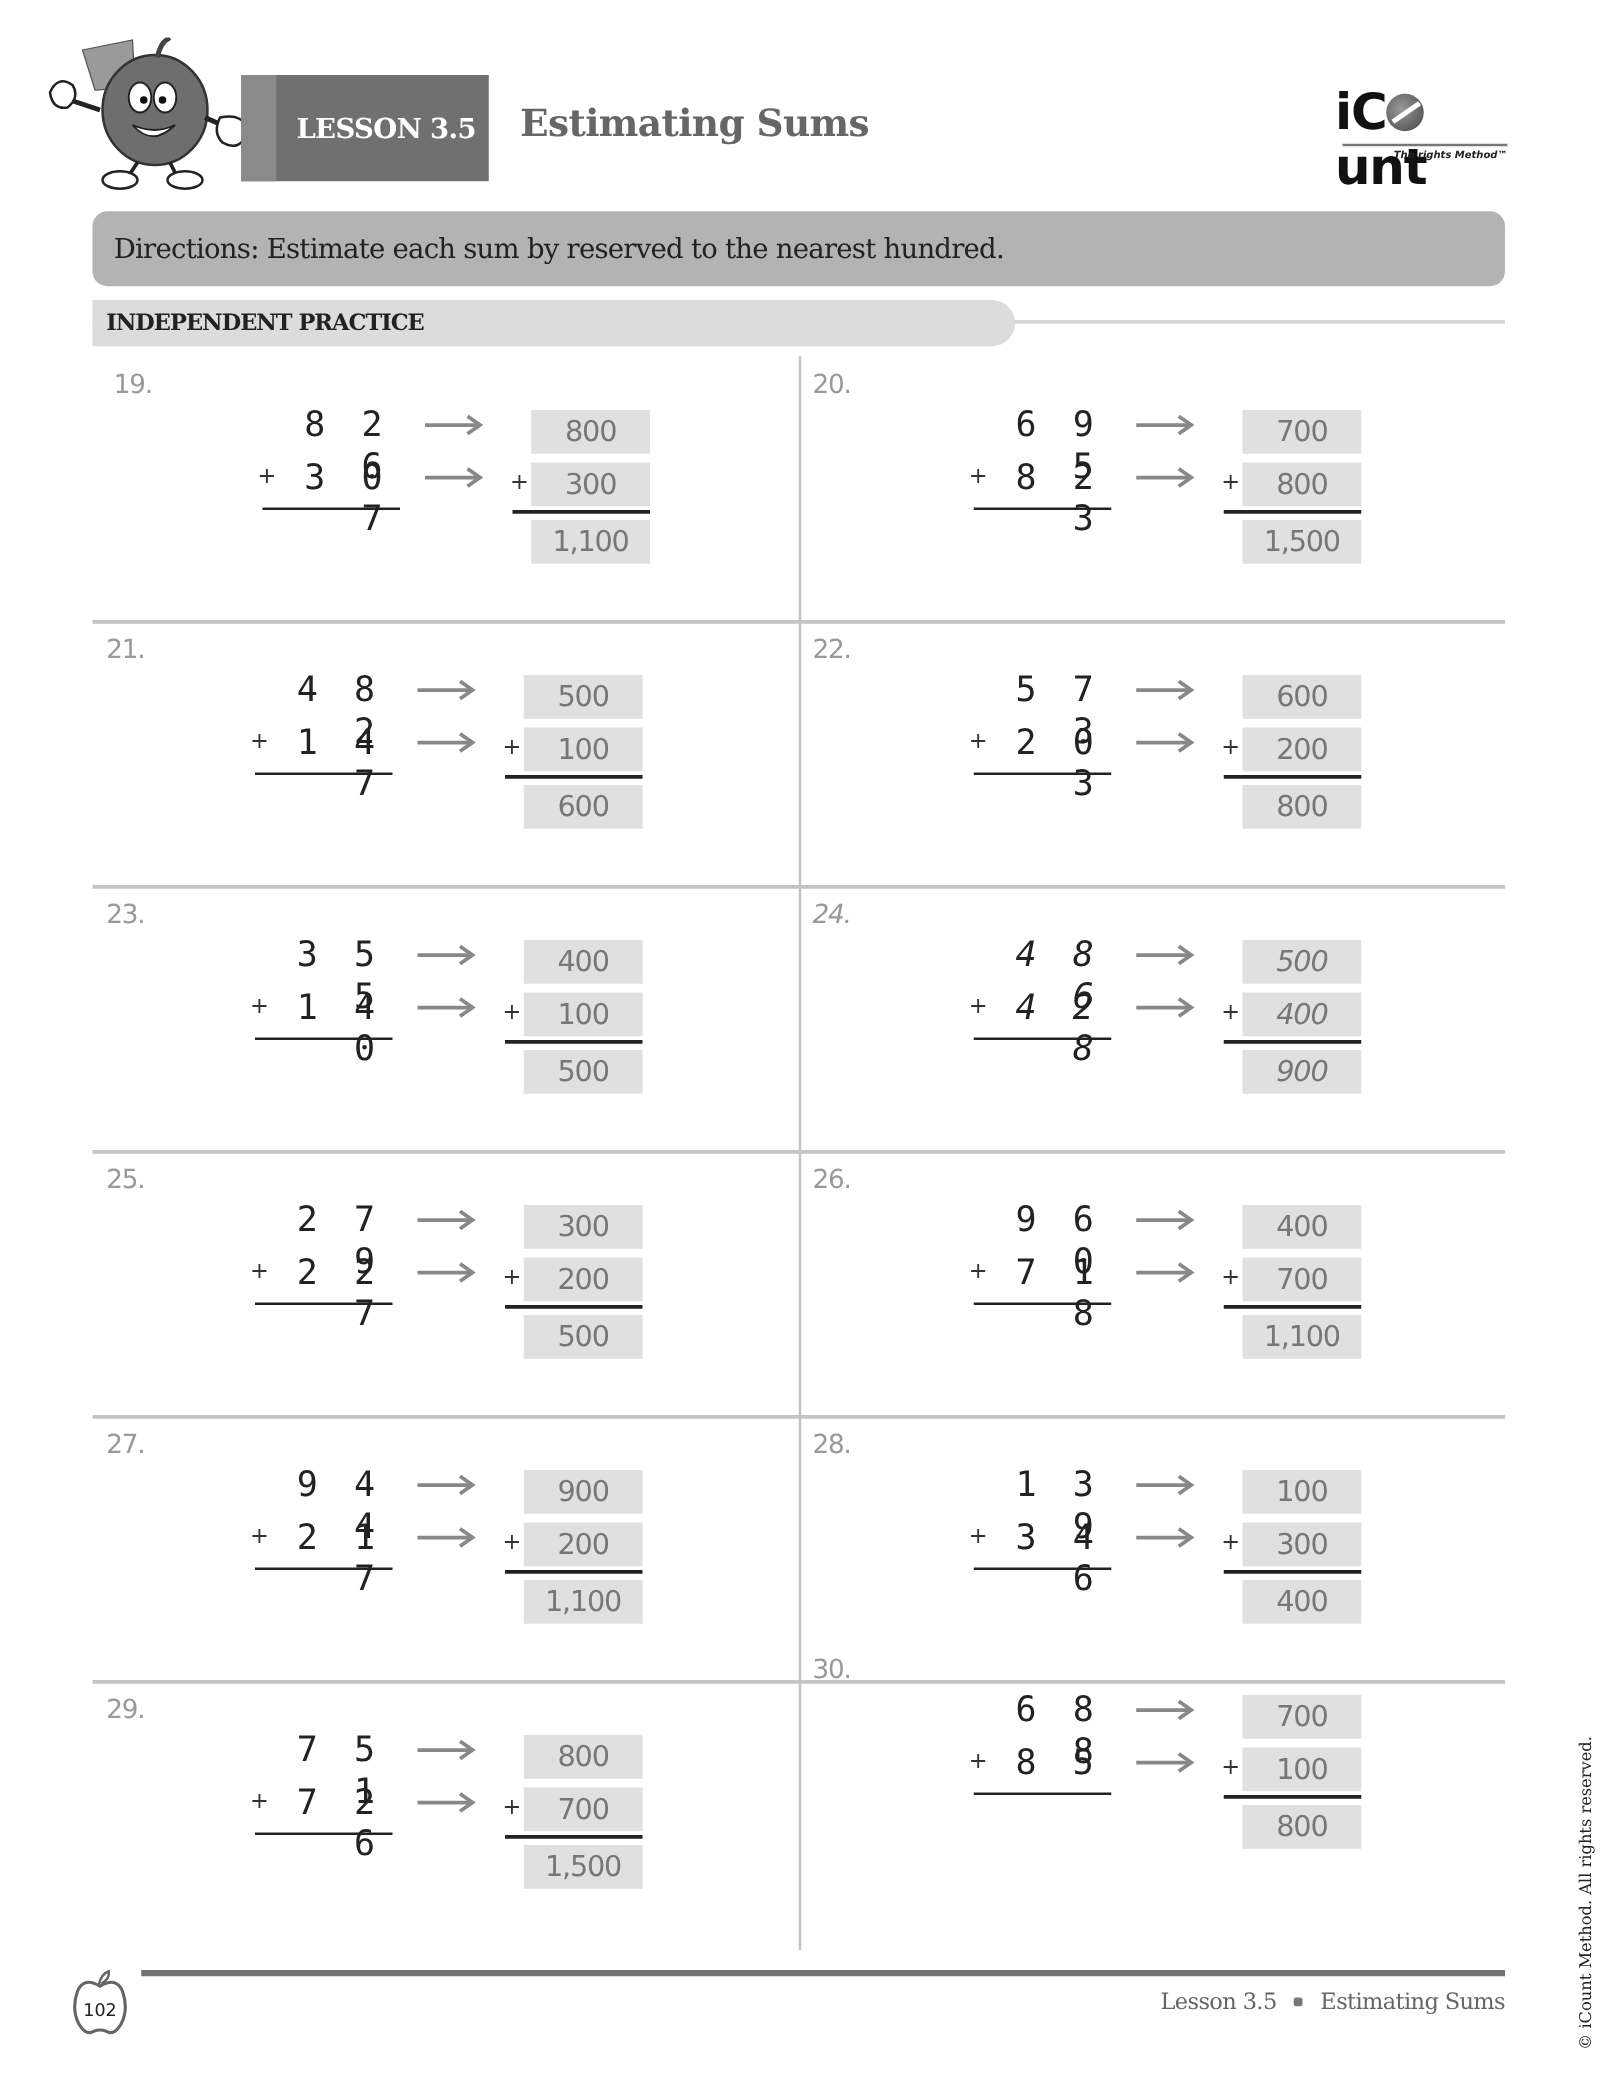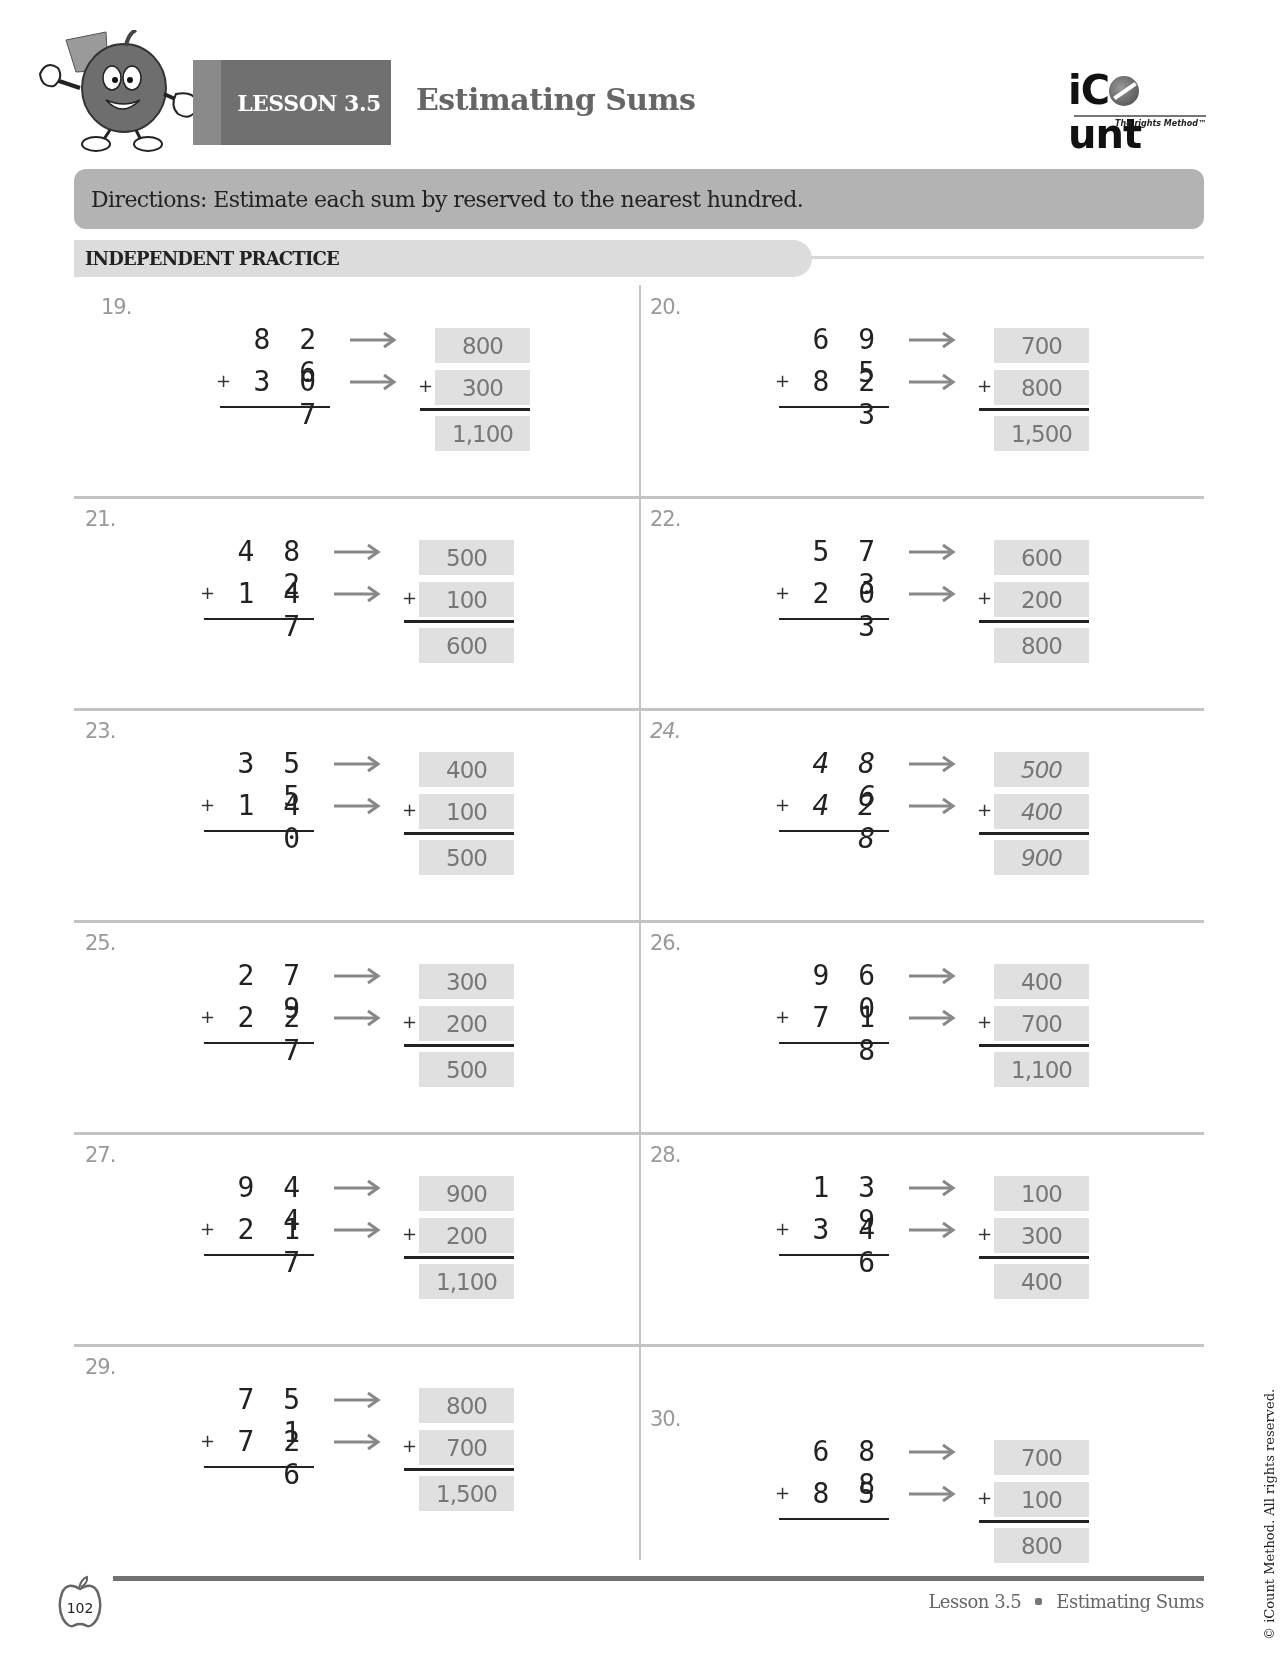--- a/index.html
+++ b/index.html
@@ -92,21 +92,21 @@
 <div class="practice-line"></div>
 <div class="practice-bar">INDEPENDENT PRACTICE</div>
 
 <div class="grid" id="grid">
   <div class="vdivider"></div>
 <div class="hdivider" style="top: 211px;"></div>
     <div class="hdivider" style="top: 423px;"></div>
     <div class="hdivider" style="top: 635px;"></div>
     <div class="hdivider" style="top: 847px;"></div>
     <div class="hdivider" style="top: 1059px;"></div>
-    <div class="cell" style="left: 16px; top: 0px;">
+    <div class="cell" style="left: 6px; top: 0px;">
       <div class="num">19.</div>
       <div class="addend" style="left:132px;top:38px">8 2 6</div>
       <div class="plus-small" style="left:126px;top:85px">+</div>
       <div class="addend" style="left:132px;top:80px">3 0 7</div>
       <div class="rule-left" style="left:130px;top:121px"></div>
       <div class="arrow" style="left:258px;top:45px"><svg width="50" height="20" viewBox="0 0 50 20">
           <line x1="2" y1="10" x2="44" y2="10" stroke="#888" stroke-width="3"></line>
           <polyline points="36,3 46,10 36,17" fill="none" stroke="#888" stroke-width="3"></polyline>
         </svg></div>
       <div class="arrow" style="left:258px;top:87px"><svg width="50" height="20" viewBox="0 0 50 20">
@@ -312,21 +312,21 @@
       <div class="arrow" style="left:258px;top:87px"><svg width="50" height="20" viewBox="0 0 50 20">
           <line x1="2" y1="10" x2="44" y2="10" stroke="#888" stroke-width="3"></line>
           <polyline points="36,3 46,10 36,17" fill="none" stroke="#888" stroke-width="3"></polyline>
         </svg></div>
       <div class="box" style="left:345px;top:43px">800</div>
       <div class="plus-small" style="left:328px;top:90px">+</div>
       <div class="box" style="left:345px;top:85px">700</div>
       <div class="rule-right" style="left:330px;top:123px"></div>
       <div class="box" style="left:345px;top:131px">1,500</div>
     </div>
-    <div class="cell" style="left: 565px; top: 1112px;">
+    <div class="cell" style="left: 565px; top: 1028px;">
       <div class="num">30.</div>
       <div class="addend" style="left:142px;top:38px">6 8 8</div>
       <div class="plus-small" style="left:136px;top:85px">+</div>
       <div class="addend" style="left:142px;top:80px">8 5</div>
       <div class="rule-left" style="left:140px;top:121px"></div>
       <div class="arrow" style="left:268px;top:45px"><svg width="50" height="20" viewBox="0 0 50 20">
           <line x1="2" y1="10" x2="44" y2="10" stroke="#888" stroke-width="3"></line>
           <polyline points="36,3 46,10 36,17" fill="none" stroke="#888" stroke-width="3"></polyline>
         </svg></div>
       <div class="arrow" style="left:268px;top:87px"><svg width="50" height="20" viewBox="0 0 50 20">

